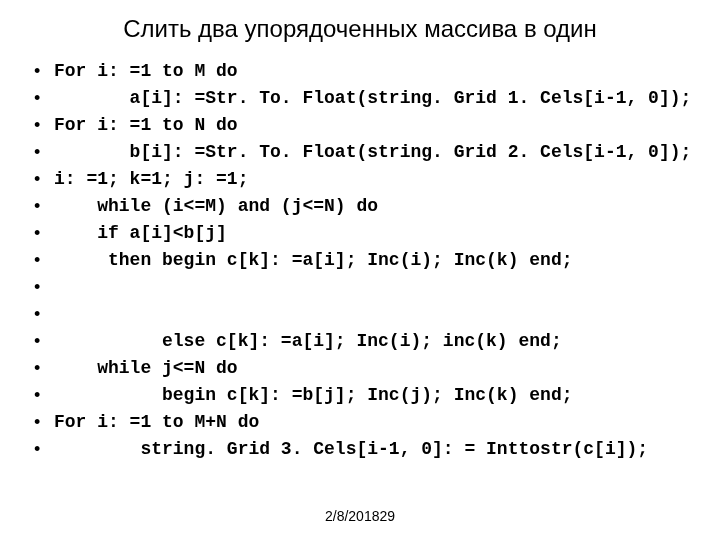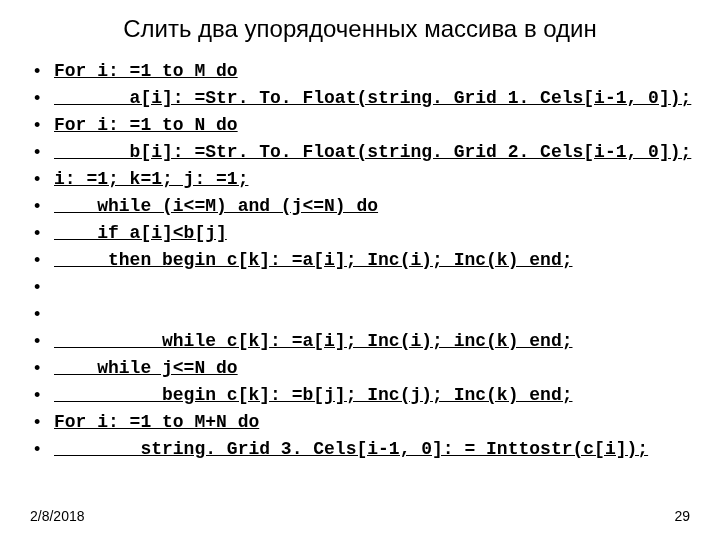--- a/index.html
+++ b/index.html
@@ -37,31 +37,30 @@
     width: 20px;
     flex: 0 0 20px;
     text-align: left;
     font-size: 18px;
   }
   .code {
     font-family: "Courier New", Courier, monospace;
     font-weight: bold;
     white-space: pre;
     letter-spacing: 0;
-    text-decoration: underline;
   }
   .footer {
     position: absolute;
     bottom: 16px;
     left: 0;
     width: 100%;
     box-sizing: border-box;
     padding: 0 30px;
     display: flex;
-    justify-content: space-between;
+    justify-content: center;
     font-size: 14px;
     color: #000;
   }
 </style>
 </head>
 <body>
 
 <div class="slide">
 
   <div class="title">
@@ -102,21 +101,21 @@
         <span class="code">     then begin c[k]: =a[i]; Inc(i); Inc(k) end;</span>
       </div>
     <div class="line">
         <span class="bullet">•</span>
       </div>
     <div class="line">
         <span class="bullet">•</span>
       </div>
     <div class="line">
         <span class="bullet">•</span>
-        <span class="code">          while c[k]: =a[i]; Inc(i); inc(k) end;</span>
+        <span class="code">          else c[k]: =a[i]; Inc(i); inc(k) end;</span>
       </div>
     <div class="line">
         <span class="bullet">•</span>
         <span class="code">    while j&lt;=N do</span>
       </div>
     <div class="line">
         <span class="bullet">•</span>
         <span class="code">          begin c[k]: =b[j]; Inc(j); Inc(k) end;</span>
       </div>
     <div class="line">

